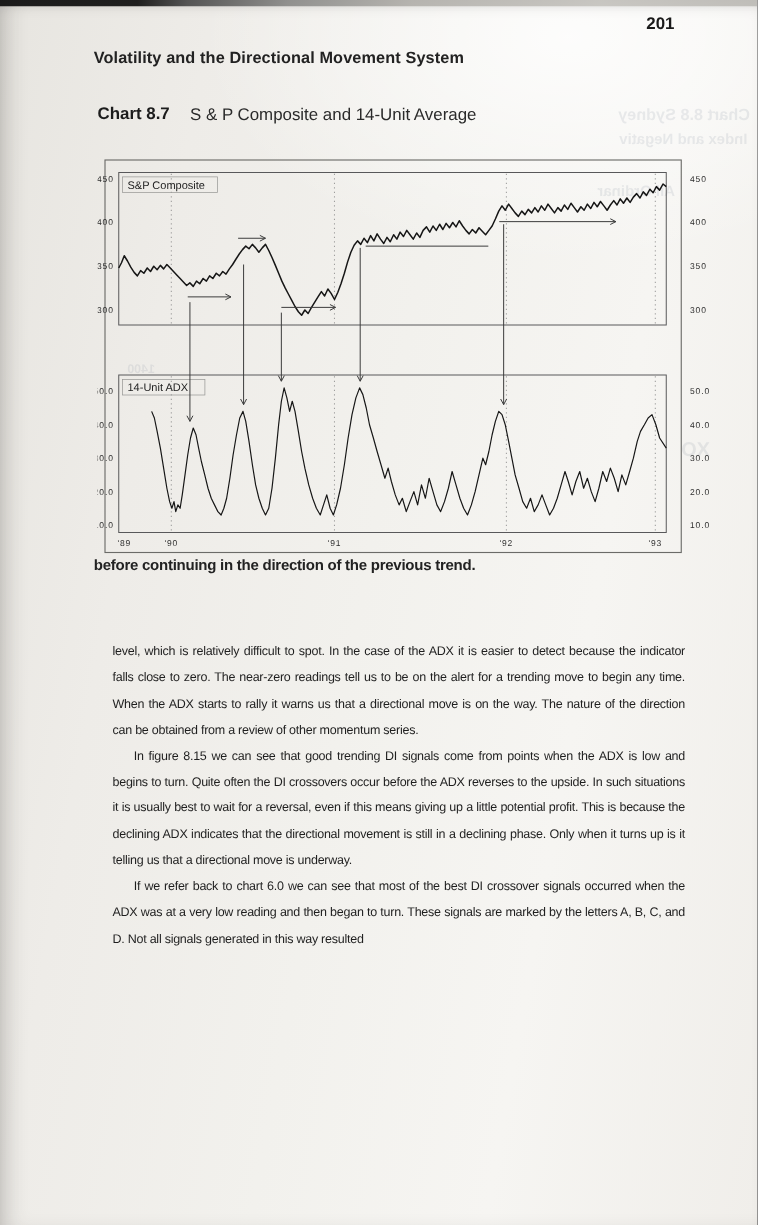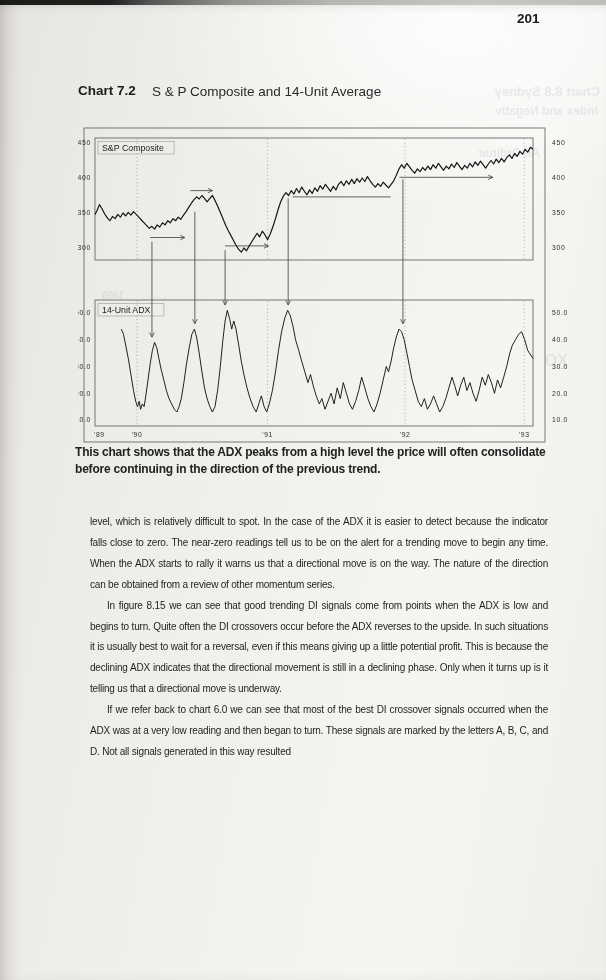--- a/index.html
+++ b/index.html
@@ -27,30 +27,31 @@
   .body-text p.indent{text-indent:1.7em;}
   .ghost{position:absolute;transform:scaleX(-1);color:#6e7b8e;opacity:.13;font-weight:bold;white-space:nowrap;}
   svg text{font-family:"Liberation Sans",sans-serif;}
 </style>
 </head>
 <body>
 
 <div class="page">
   <div class="top-edge"></div>
 
+  <div class="hdr-title">Volatility and the Directional Movement System</div>
   <div class="hdr-num">201</div>
 
   <div class="ghost" style="left:400px;top:84px;width:200px;font-size:13px;">Chart 8.8   Sydney</div>
   <div class="ghost" style="left:408px;top:104px;width:190px;font-size:12px;">Index and Negativ</div>
   <div class="ghost" style="left:420px;top:146px;width:120px;font-size:12px;">All Ordinar</div>
   <div class="ghost" style="left:84px;top:290px;width:40px;font-size:10px;">1400</div>
   <div class="ghost" style="left:528px;top:352px;width:40px;font-size:16px;">XO</div>
 
   <div class="fig-head">
-    <div class="lbl">Chart 7.2</div>
+    <div class="lbl">Chart 8.7</div>
     <div class="ttl">
       <div>S &amp; P Composite and 14-Unit Average</div>
     </div>
   </div>
 
   <div class="figure">
     <svg id="figure-svg" style="position:absolute;left:78px;top:126px;" width="500" height="320" viewBox="0 0 500 320">
         <rect x="6" y="2" width="461" height="314" fill="none" stroke="#6b6b68" stroke-width="0.9"></rect>
         <rect x="17" y="12" width="438" height="122" fill="none" stroke="#58585a" stroke-width="0.8"></rect>
         <line x1="59.048" y1="13" x2="59.048" y2="133" stroke="#8d8d8d" stroke-width="0.7" stroke-dasharray="1,2.6"></line>
@@ -107,21 +108,20 @@
         <line x1="147.08599999999998" y1="124.1" x2="147.08599999999998" y2="178.975" stroke="#3c3c3c" stroke-width="0.8"></line>
         <path d="M 144.68599999999998 174.475 L 147.08599999999998 178.975 L 149.486 174.475" fill="none" stroke="#3c3c3c" stroke-width="0.8"></path>
         <line x1="210.15800000000002" y1="72.3" x2="210.15800000000002" y2="178.975" stroke="#3c3c3c" stroke-width="0.8"></line>
         <path d="M 207.758 174.475 L 210.15800000000002 178.975 L 212.55800000000002 174.475" fill="none" stroke="#3c3c3c" stroke-width="0.8"></path>
         <line x1="324.914" y1="53.4" x2="324.914" y2="197.7" stroke="#3c3c3c" stroke-width="0.8"></line>
         <path d="M 322.514 193.2 L 324.914 197.7 L 327.31399999999996 193.2" fill="none" stroke="#3c3c3c" stroke-width="0.8"></path>
       </svg>
   </div>
 
   <div class="caption">
-    <div>This chart shows that the ADX peaks from a high level the price will often consolidate</div>
     <div>before continuing in the direction of the previous trend.</div>
   </div>
 
   <div class="body-text">
     <p>level, which is relatively difficult to spot. In the case of the ADX it is easier to detect because the indicator falls close to zero. The near-zero readings tell us to be on the alert for a trending move to begin any time. When the ADX starts to rally it warns us that a directional move is on the way. The nature of the direction can be obtained from a review of other momentum series.</p>
     <p class="indent">In figure 8.15 we can see that good trending DI signals come from points when the ADX is low and begins to turn. Quite often the DI crossovers occur before the ADX reverses to the upside. In such situations it is usually best to wait for a reversal, even if this means giving up a little potential profit. This is because the declining ADX indicates that the directional movement is still in a declining phase. Only when it turns up is it telling us that a directional move is underway.</p>
     <p class="indent">If we refer back to chart 6.0 we can see that most of the best DI crossover signals occurred when the ADX was at a very low reading and then began to turn. These signals are marked by the letters A, B, C, and D. Not all signals generated in this way resulted</p>
   </div>
 </div>
 

